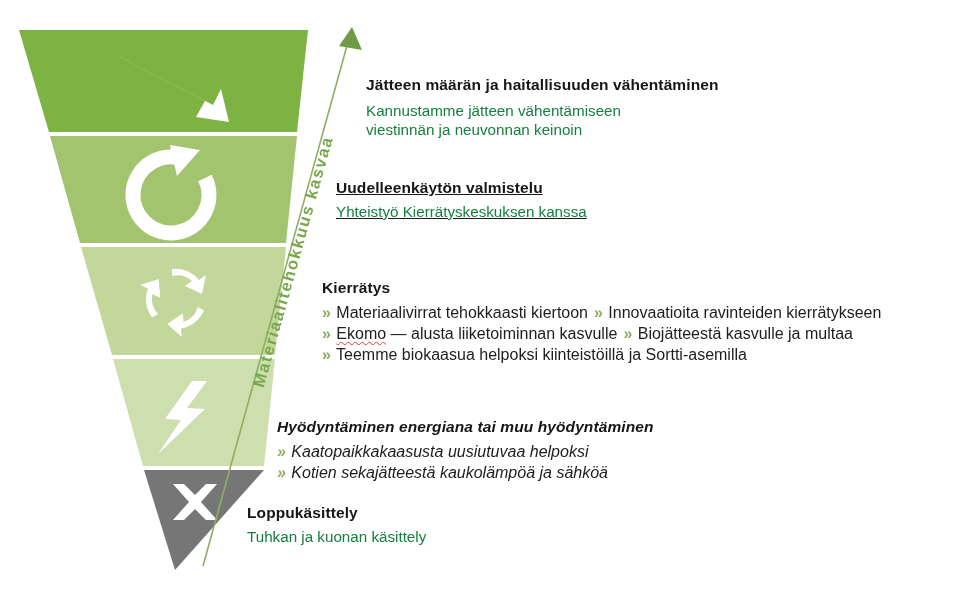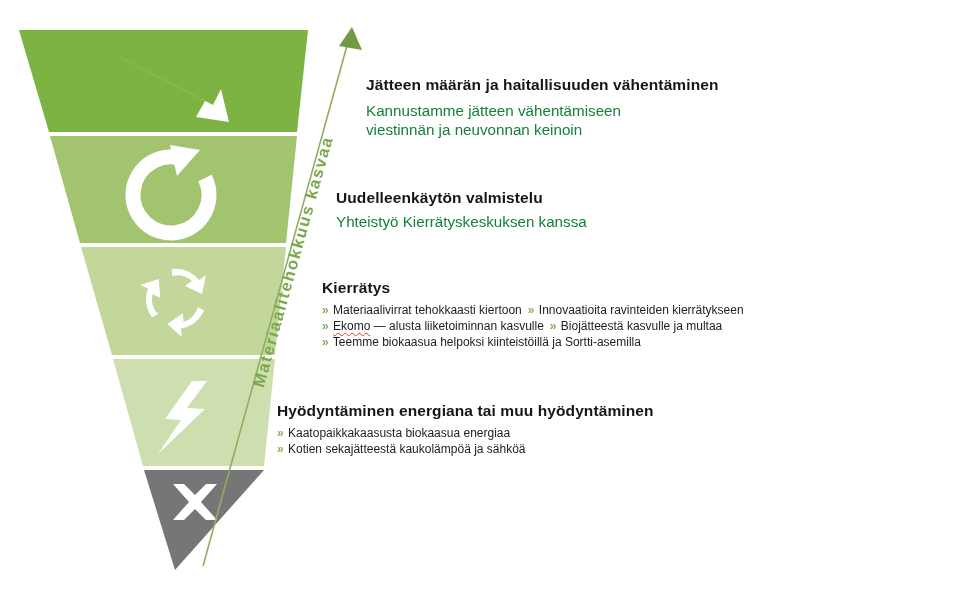--- a/index.html
+++ b/index.html
@@ -43,21 +43,21 @@
     line-height: 1.30;
     color: #15803d;
     white-space: nowrap;
   }
   .bullets {
     margin: 0;
     padding: 0;
     list-style: none;
   }
   .bullets li {
-    font-size: 12px;
+    font-size: 16px;
     line-height: 1.34;
     color: #1d1d1d;
     white-space: nowrap;
   }
   .gm {
     color: #8cab64;
     font-weight: bold;
     padding-right: 1px;
   }
   .gm.second {
@@ -65,23 +65,23 @@
   }
   .misspelled {
     text-decoration: underline;
     text-decoration-style: wavy;
     text-decoration-color: #e23b2e;
     text-decoration-thickness: 1px;
     text-underline-offset: 2px;
   }
   
   #block-prevention   { left: 366px; top: 52px; }
-  #block-reuse        { left: 336px; top: 165px; }
+  #block-reuse        { left: 336px; top: 155px; text-decoration: underline; }
   #block-recycle      { left: 322px; top: 255px; }
-  #block-energy       { left: 277px; top: 378px; }
+  #block-energy       { left: 277px; top: 394px; font-style: italic; }
   #block-disposal     { left: 247px; top: 480px; }
 
   #block-recycle .blk-title { margin-bottom: 4px; }
   #block-energy .blk-title  { margin-bottom: 4px; }
   #block-prevention .blk-title { margin-bottom: 6px; }
   #block-reuse .blk-title { margin-bottom: 4px; }
   #block-disposal .blk-title { margin-bottom: 4px; }
 
   .axis-label {
     position: absolute;
@@ -181,19 +181,23 @@
     <ul class="bullets">
         <li><span class="gm">»</span><span> Materiaalivirrat tehokkaasti kiertoon</span><span class="gm second">»</span><span> Innovaatioita ravinteiden kierrätykseen</span></li>
         <li><span class="gm">»</span><span> <span class="misspelled">Ekomo</span> — alusta liiketoiminnan kasvulle</span><span class="gm second">»</span><span> Biojätteestä kasvulle ja multaa</span></li>
         <li><span class="gm">»</span><span> Teemme biokaasua helpoksi kiinteistöillä ja Sortti-asemilla</span></li>
       </ul>
   </div>
 
   <div class="text-block" id="block-energy">
     <div class="blk-title">Hyödyntäminen energiana tai muu hyödyntäminen</div>
     <ul class="bullets">
-        <li><span class="gm">»</span><span> Kaatopaikkakaasusta biokaasua energiaa</span></li>
+        <li><span class="gm">»</span><span> Kaatopaikkakaasusta uusiutuvaa helpoksi</span></li>
         <li><span class="gm">»</span><span> Kotien sekajätteestä kaukolämpöä ja sähköä</span></li>
       </ul>
   </div>
 
+  <div class="text-block" id="block-disposal">
+    <div class="blk-title">Loppukäsittely</div>
+    <div class="blk-line">Tuhkan ja kuonan käsittely</div>
+  </div>
 
 </div>
 
 </body></html>

